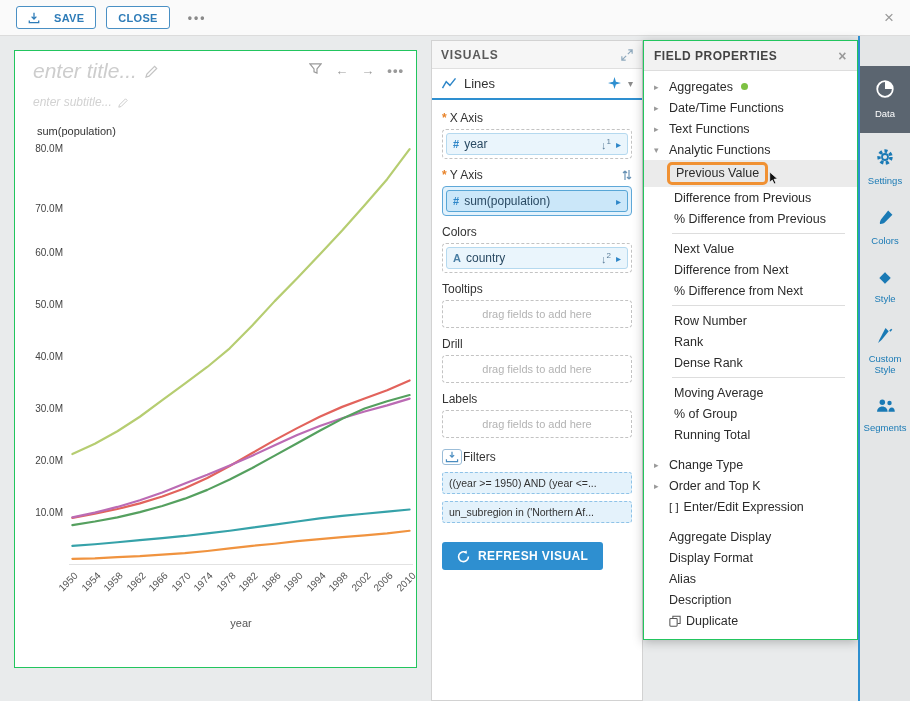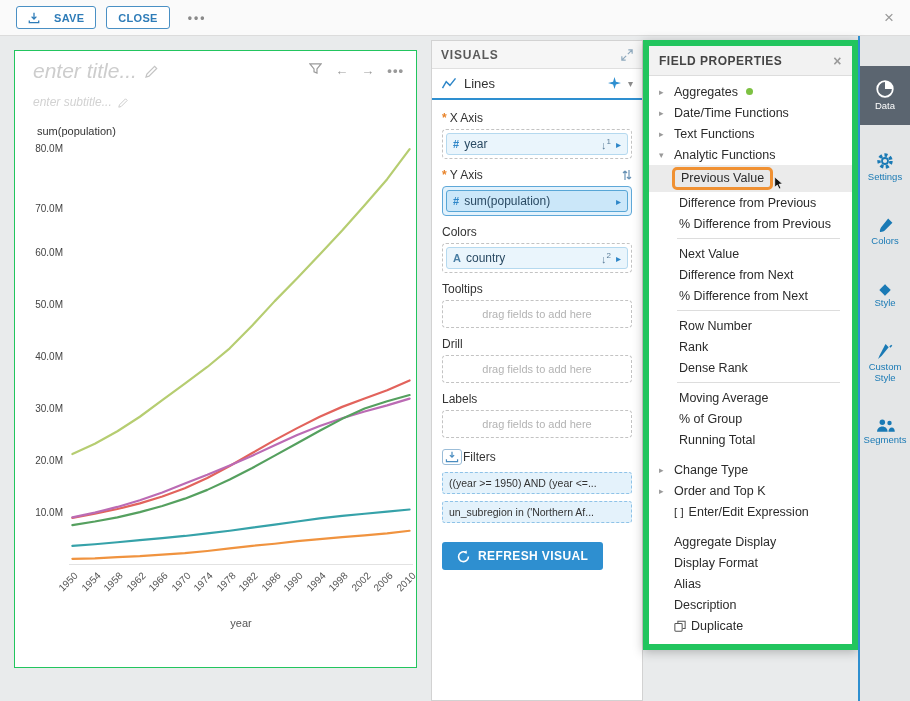--- a/index.html
+++ b/index.html
@@ -62,21 +62,21 @@
   .filters-row { margin:11px 0 7px; display:flex; align-items:center; gap:1px; font-size:12px; color:#333; }
   .filters-icon { border:1px solid #9bbdd8; border-radius:3px; padding:1px 2px; line-height:0; cursor:pointer; }
   .filter-pill { background:#e4f2fb; border:1px dashed #8fc3e8; border-radius:3px; height:22px; line-height:20px;
                  font-size:10.5px; color:#333; padding:0 6px; margin-bottom:7px; white-space:nowrap;
                  overflow:hidden; cursor:pointer; }
   .refresh-btn { margin-top:12px; display:inline-flex; align-items:center; gap:8px; background:#2e8fd0;
                  color:#fff; border:none; border-radius:3px; padding:7px 15px; font-size:12px; font-weight:bold;
                  letter-spacing:.4px; cursor:pointer; font-family:inherit;justify-content:center; }
 
   
-  .fp-panel { position:absolute; left:643px; top:40px; width:215px; background:#fff; border:6px solid #22c55e;
+  .fp-panel { position:absolute; left:643px; top:40px; width:215px; background:#fff; border:1px solid #22c55e;
               box-shadow:0 2px 10px rgba(0,0,0,.25); padding-bottom:8px; }
   .fp-header { height:30px; background:#f2f2f2; border-bottom:1px solid #ddd; display:flex; align-items:center;
                padding:0 10px; font-size:12px; font-weight:bold; color:#444; letter-spacing:.5px; }
   .fp-close { margin-left:auto; color:#9a9a9a; font-size:14px; cursor:pointer; }
   #fp-menu { padding-top:5px; }
   .fp-item { display:flex; align-items:center; height:21px; font-size:12.5px; color:#2b2b2b;
              padding-left:10px; cursor:pointer; }
   .fp-item.gap { margin-top:9px; }
   .fp-group .chev { width:15px; color:#999; font-size:9px; }
   .fp-sub { padding-left:30px; }
@@ -86,22 +86,22 @@
   .fp-divider { border-top:1px solid #ddd; margin:4px 12px 4px 28px; }
   .dot { width:7px; height:7px; border-radius:50%; background:#7dc142; margin-left:8px; }
   .fp-item.hl-row { height:27px; background:#ebebeb; }
   .hl-box { border:3px solid #f09133; border-radius:5px; padding:0 6px; margin-left:-7px;
             background:#e9e9e9; line-height:17px; }
   .cursor { line-height:0; margin-left:0px; position:relative; top:4px; }
 
   
   .side-rail { position:absolute; left:858px; top:36px; width:52px; height:665px; background:#e4e6e7;
                border-left:2px solid #2e8fd0; }
-  .rail-item { width:50px; padding:7px 2px; display:flex; flex-direction:column; align-items:center; gap:2px;
-               color:#1a7ab5; font-size:9.5px; text-align:center; margin-bottom:20px; cursor:pointer; line-height:1.15; }
+  .rail-item { width:50px; padding:7px 2px; display:flex; flex-direction:column; align-items:center; gap:10px;
+               color:#1a7ab5; font-size:9.5px; text-align:center; margin-bottom:8px; cursor:pointer; line-height:1.15; }
   .rail-item.active { background:#5b6570; color:#fff; padding:13px 2px; margin-top:30px; }
   .rail-icon { line-height:0; }
   .glyph-diamond { font-size:15px; line-height:15px; }
 </style>
 </head>
 <body>
 
 <div class="app">
 
   <header class="topbar">

